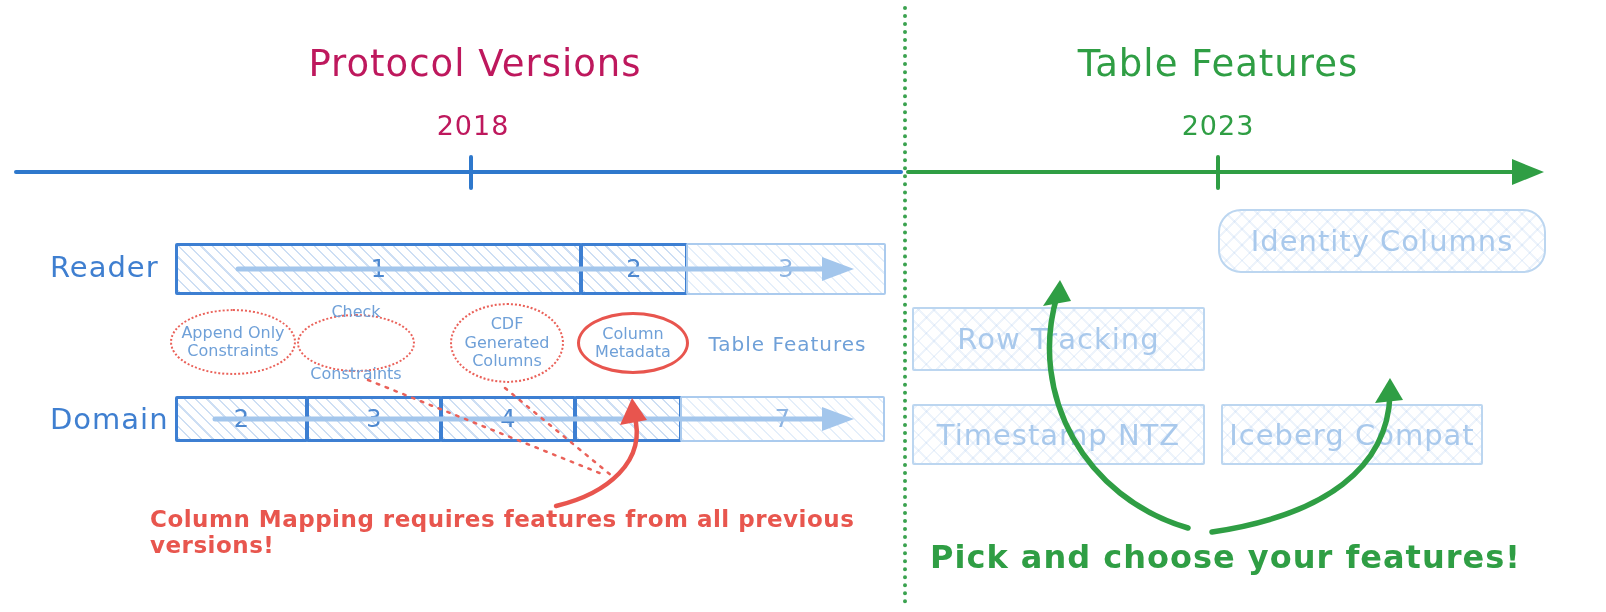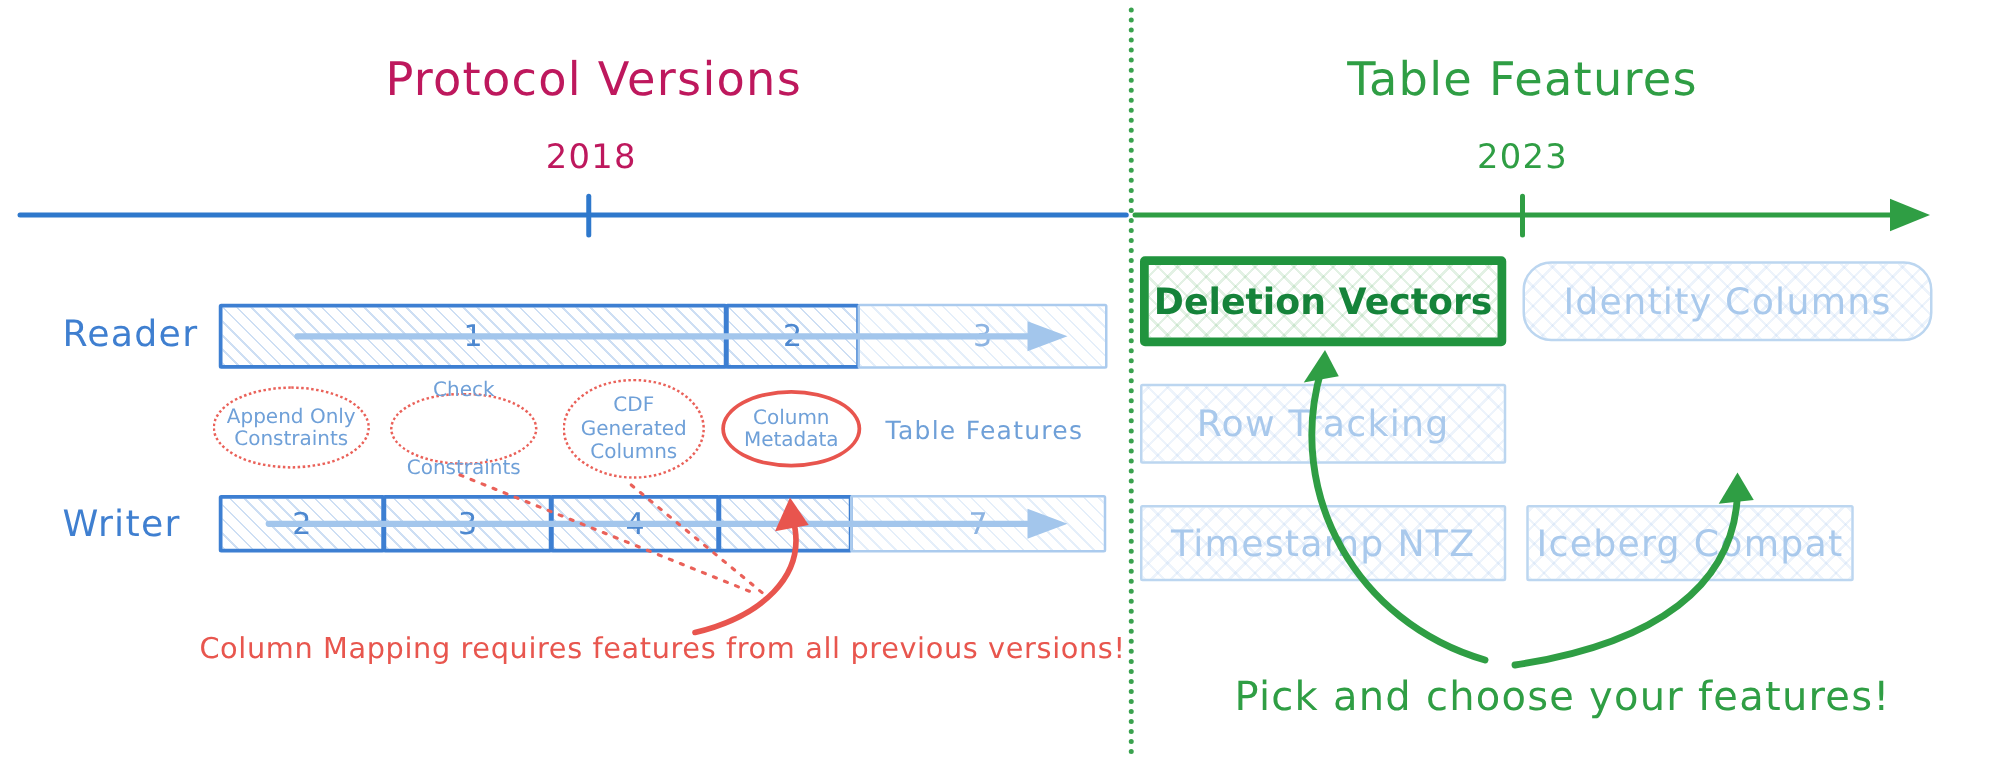--- a/index.html
+++ b/index.html
@@ -26,21 +26,21 @@
   .seg-label { font-size: 24px; color: #4d88d0; z-index: 3; }
 
   .ellipse {
     position: absolute; display: flex; flex-direction: column; align-items: center; justify-content: center;
     border-radius: 50%; text-align: center; color: #6fa0d8; font-size: 16px; line-height: 1.15;
   }
   .ellipse.dotted { border: 2.5px dotted #ea6159; }
   .ellipse.solid  { border: 3px solid #e8554e; }
   .inline-note { position: absolute; color: #6fa0d8; font-size: 20px; text-align: center; letter-spacing: 1px; }
 
-  .annotation { position: absolute; text-align: center; }
+  .annotation { position: absolute; text-align: left; font-weight: bold; }
   .red-note   { color: #e8564e; font-size: 23px; letter-spacing: 0.5px; }
   .green-note { color: #2f9e44; font-size: 32px; letter-spacing: 1px; }
 
   .divider { position: absolute; left: 903px; top: 6px; height: 598px; width: 0; border-left: 4.5px dotted #3aa24f; }
 
   .fbox { position: absolute; display: flex; align-items: center; justify-content: center; text-align: center; }
   .fbox.selected {
     border: 7px solid #21943e; border-radius: 4px; color: #15833a; font-weight: bold; font-size: 29px;
     background-image:
       repeating-linear-gradient(45deg,  rgba(80,170,90,0.16) 0 2px, transparent 2px 11px),
@@ -57,37 +57,37 @@
 </style>
 </head>
 <body>
 
 <div class="canvas">
 
   <div class="title blue" style="left:175px; top:42px; width:600px;">Protocol Versions</div>
   <div class="year blue" style="left:408px; top:110px; width:130px;">2018</div>
 
   <div class="row-label" style="left:50px; top:250px;">Reader</div>
-  <div class="row-label" style="left:50px; top:402px;">Writer</div>
+  <div class="row-label" style="left:50px; top:402px;">Domain</div>
 
   <div class="seg strong hatch" style="left:175px; top:243px; width:407px; height:52px;">
     <span class="seg-label">1</span>
   </div>
   <div class="seg strong hatch" style="left:580px; top:243px; width:108px; height:52px;">
     <span class="seg-label">2</span>
   </div>
   <div class="seg light hatch-light" style="left:686px; top:243px; width:200px; height:52px;">
     <span class="seg-label" style="color:#8db4e2;">3</span>
   </div>
 
   <div class="ellipse dotted" style="left:170px; top:309px; width:126px; height:66px;">
     <span>Append Only</span>
     <span>Constraints</span>
   </div>
-  <div class="ellipse dotted" style="left:312px; top:314px; width:118px; height:58px;gap:44px;">
+  <div class="ellipse dotted" style="left:297px; top:314px; width:118px; height:58px;gap:44px;">
     <span>Check</span>
     <span>Constraints</span>
   </div>
   <div class="ellipse dotted" style="left:450px; top:303px; width:114px; height:80px;">
     <span>CDF</span>
     <span>Generated</span>
     <span>Columns</span>
   </div>
   <div class="ellipse solid" style="left:577px; top:312px; width:112px; height:62px;">
     <span>Column</span>
@@ -111,23 +111,20 @@
     <span class="seg-label" style="color:#8db4e2;">7</span>
   </div>
 
   <div class="annotation red-note" style="left:150px; top:506px; width:760px;">Column Mapping requires features from all previous versions!</div>
 
   <div class="divider"></div>
 
   <div class="title green" style="left:968px; top:42px; width:500px;">Table Features</div>
   <div class="year green" style="left:1153px; top:110px; width:130px;">2023</div>
 
-  <div class="fbox selected" style="left:912px; top:205px; width:293px; height:72px;">
-    <span>Deletion Vectors</span>
-  </div>
   <div class="fbox faded" style="left:1218px; top:209px; width:328px; height:64px;border-radius:23px;">
     <span>Identity Columns</span>
   </div>
   <div class="fbox faded" style="left:912px; top:307px; width:293px; height:64px;">
     <span>Row Tracking</span>
   </div>
   <div class="fbox faded" style="left:912px; top:404px; width:293px; height:61px;">
     <span>Timestamp NTZ</span>
   </div>
   <div class="fbox faded" style="left:1221px; top:404px; width:262px; height:61px;">

